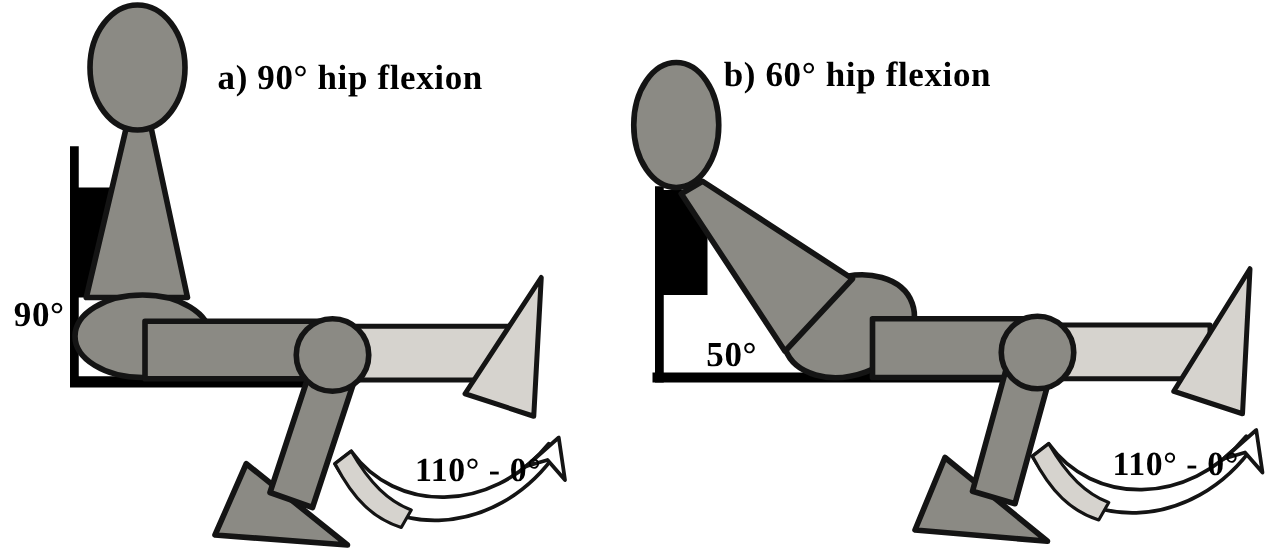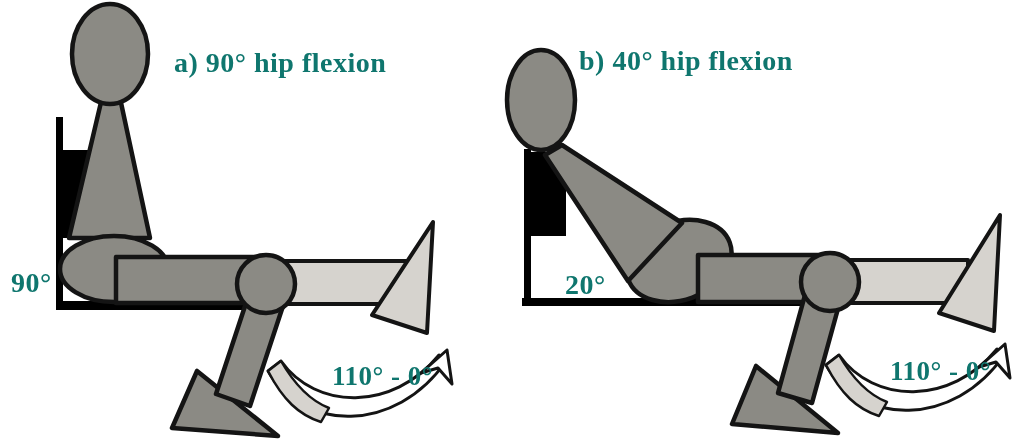--- a/index.html
+++ b/index.html
@@ -46,21 +46,21 @@
   .arrow-wedge {
     fill: #d6d3ce;
     stroke: #141414;
     stroke-width: 2.5;
     stroke-linejoin: round;
   }
   
   .lbl {
     position: absolute;
     font-weight: bold;
-    color: #0f766e;
+    color: #000000;
     line-height: 1;
     white-space: nowrap;
     letter-spacing: 0.5px;
   }
   .title-lbl   { font-size: 28px; }
   .angle-lbl   { font-size: 28px; }
   .rom-lbl     { font-size: 27px; margin-left: 24px; }
 </style>
 </head>
 <body>
@@ -113,23 +113,23 @@
       <g transform="translate(558,-6)">
         <path class="arrow-body" d="M 268,371 C 302,432 396,434 446,361 L 439,355 C 392,412 316,410 281,361 Z"></path>
         <path class="arrow-wedge" d="M 268,371 C 283,400 299,415 321,422 L 329,408 C 311,401 296,387 281,361 Z"></path>
         <polygon class="arrow-body" points="447,350 421,373 438,368 452,384"></polygon>
       </g>
     </g>
   </svg>
 
   <div class="lbl title-lbl" style="left:174px; top:49px;">a) 90° hip flexion</div>
 
-  <div class="lbl title-lbl" style="left:579px; top:47px;">b) 40° hip flexion</div>
+  <div class="lbl title-lbl" style="left:579px; top:47px;">b) 60° hip flexion</div>
 
-  <div class="lbl angle-lbl" style="left:11px; top:239px;margin-top:30px;">90°</div>
+  <div class="lbl angle-lbl" style="left:11px; top:239px;">90°</div>
 
-  <div class="lbl angle-lbl" style="left:565px; top:271px;">20°</div>
+  <div class="lbl angle-lbl" style="left:565px; top:271px;">50°</div>
 
   <div class="lbl rom-lbl" style="left:308px; top:363px;">110° - 0°</div>
 
   <div class="lbl rom-lbl" style="left:866px; top:358px;">110° - 0°</div>
 
 </div>
 
 </body></html>

